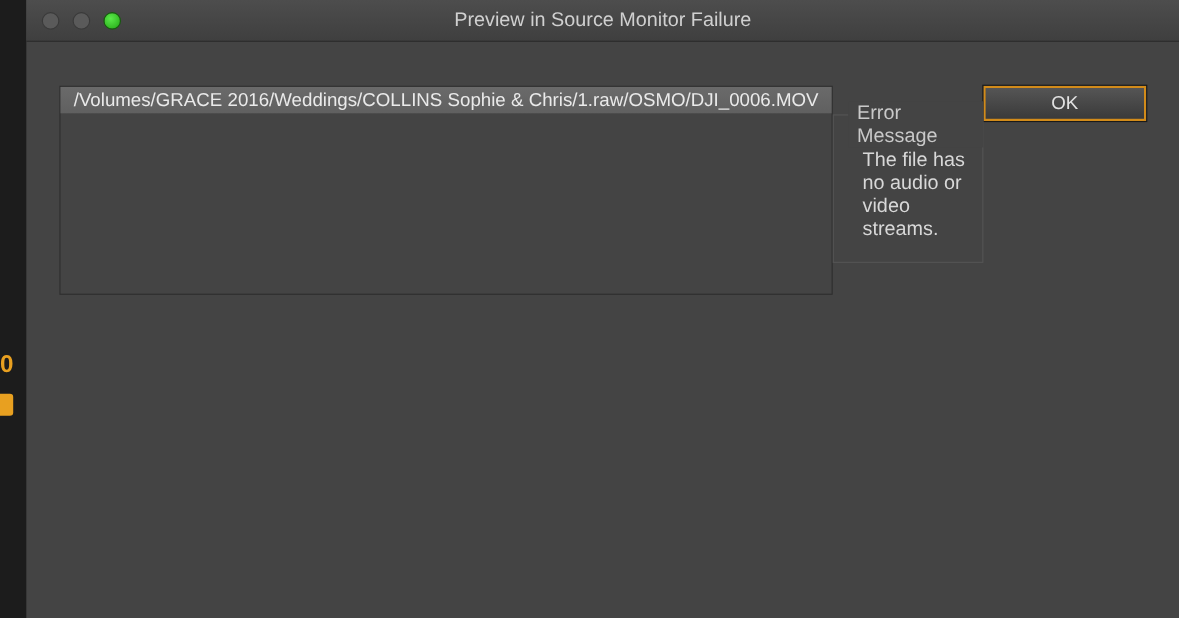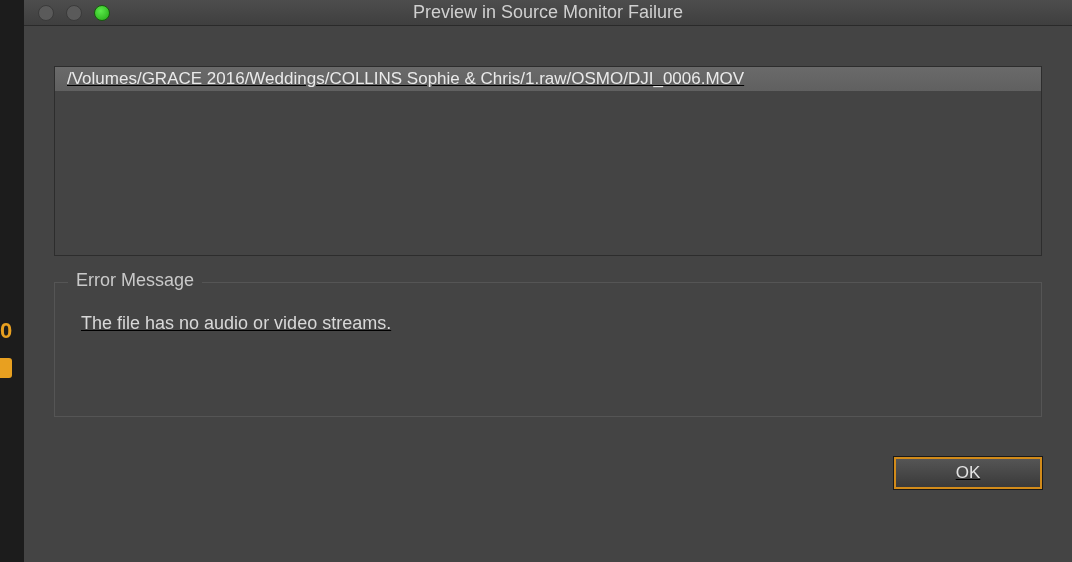--- a/index.html
+++ b/index.html
@@ -47,21 +47,21 @@
       position: absolute;
       left: 24px;
       top: 0;
       width: 1048px;
       height: 562px;
       background: #444444;
       display: flex;
       flex-direction: column;
     }
     .titlebar {
-      height: 26px;
+      height: 38px;
       background: linear-gradient(#4d4d4d, #3f3f3f);
       border-bottom: 1px solid #2a2a2a;
       display: flex;
       align-items: center;
       position: relative;
     }
     .traffic-lights {
       display: flex;
       gap: 12px;
       margin-left: 14px;
@@ -89,22 +89,20 @@
       right: 0;
       text-align: center;
       color: #d0d0d0;
       font-size: 18px;
       pointer-events: none;
     }
     .content {
       flex: 1;
       padding: 40px 30px 18px 30px;
       display: flex;
-      flex-direction: column;
-      text-decoration: underline;
     }
     .file-list-box {
       border: 1px solid #2d2d2d;
       height: 190px;
       background: #444444;
     }
     .file-row {
       background: linear-gradient(#6a6a6a, #606060);
       height: 24px;
       display: flex;
@@ -136,21 +134,20 @@
       font-size: 18px;
     }
     .error-text {
       color: #d8d8d8;
       font-size: 18px;
       margin-top: 6px;
     }
     .button-row {
       display: flex;
       justify-content: flex-end;
-      margin-top: 40px;
     }
     .ok-button {
       width: 148px;
       height: 32px;
       background: linear-gradient(#555555, #3a3a3a);
       border: 2px solid #d28b1a;
       outline: 1px solid #1a1a1a;
       color: #e2e2e2;
       font-size: 17px;
       display: flex;

